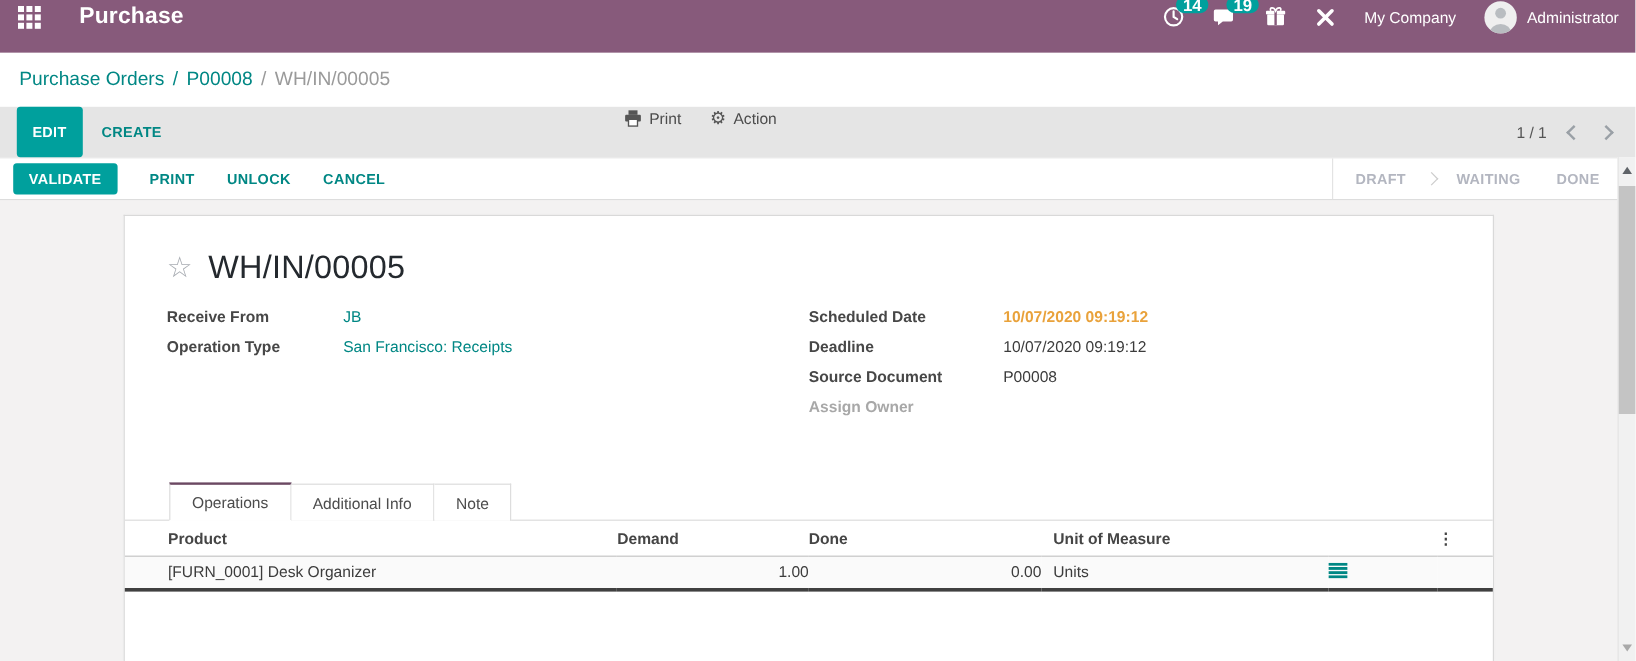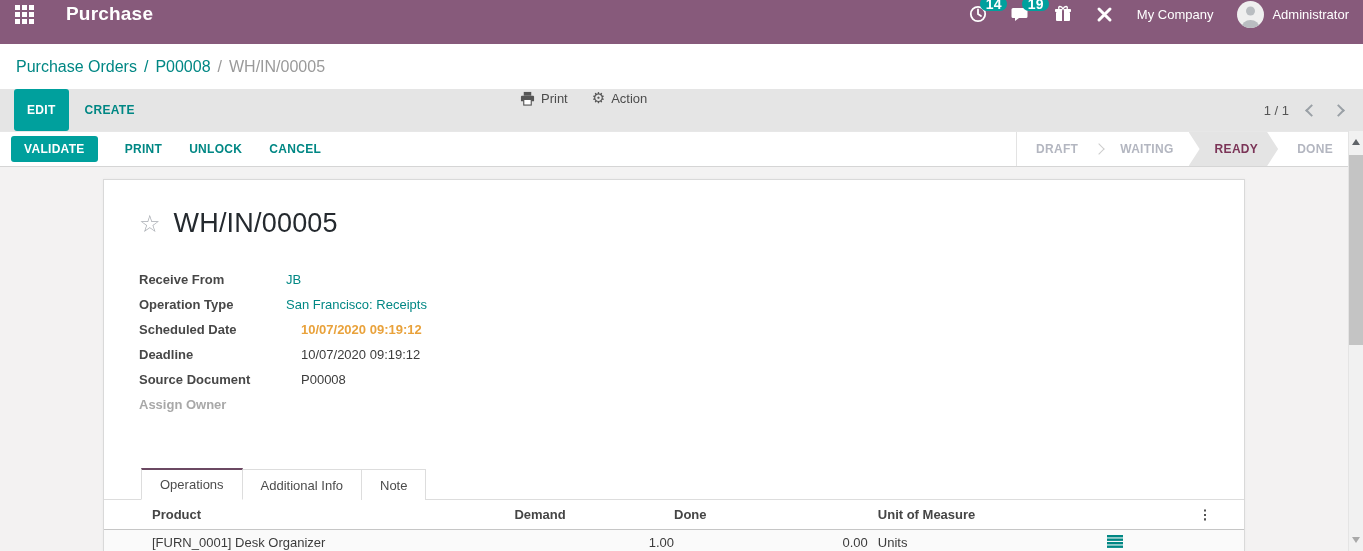--- a/index.html
+++ b/index.html
@@ -61,42 +61,42 @@
 
   
   .content { height:384px; background:#f3f2f2; position:relative; overflow:hidden; }
   .sheet { width:1142px; margin-left:103px; margin-top:12px; height:calc(100% - 12px);
            background:#fff; border:1px solid #d9d9d9; border-bottom:none; box-shadow:0 0 3px rgba(0,0,0,.04); }
   .sheet-pad { padding:0 35px; }
   .title-row { display:flex; align-items:center; margin-top:28px; }
   .star { font-size:24px; color:#a9adb3; cursor:pointer; line-height:1; }
   .doc-title { font-size:27px; font-weight:500; color:#24292e; margin-left:13px; letter-spacing:.2px; }
 
-  .fgroups { display:flex; margin-top:33px;flex-direction:column; }
+  .fgroups { display:flex; margin-top:17px; }
   .fgroup { width:50%; }
   .frow { display:flex; margin-bottom:9px; line-height:16px; }
   .flabel { width:147px; font-weight:700; color:#474747; flex:none; }
   .fgroup.right .flabel { width:162px; }
   .flabel.muted { color:#a8a8a8; }
   .fvalue.link { color:#008784; cursor:pointer; }
   .fvalue.warn { color:#e9a23b; font-weight:700; }
   .fvalue.plain { color:#3c3c3c; }
 
   
   .tabs { margin-top:45px; display:flex; border-bottom:1px solid #ddd; padding-left:37px; height:33px; align-items:flex-end; }
   .tab { padding:8px 18px 7px; border:1px solid #ddd; border-bottom:none; background:#fff; color:#4c4c4c;
          cursor:pointer; margin-bottom:-1px; border-left:none; }
   .tab:first-child { border-left:1px solid #ddd; }
   .tab.active { border-top:2px solid #6b4862; padding-top:7px; border-bottom:1px solid #fff; }
 
   
   table.ops { width:100%; border-collapse:collapse; table-layout:fixed; }
   table.ops th { font-weight:700; color:#454545; text-align:left; height:29px; border-bottom:1px solid #c6c6c6; }
   table.ops td { height:28px; border-bottom:3px solid #404040; background:#fafafa; color:#3c3c3c; }
-  .c-product { padding-left:48px; }
+  .c-product { padding-left:36px; }
   .c-num { text-align:right; }
   .c-uom { padding-left:10px; }
   .c-menu { text-align:right; padding-right:9px; color:#555; }
   .dots { font-size:13px; font-weight:700; cursor:pointer; }
   .list-icon { display:inline-block; cursor:pointer; }
 
   
   .scrollbar { position:absolute; right:0; top:131px; width:15px; height:420px; background:#f1f1f1; border-left:1px solid #e4e4e4; }
   .sb-btn { height:22px; display:flex; align-items:center; justify-content:center; cursor:pointer; }
   .tri-up { width:0; height:0; border-left:4px solid transparent; border-right:4px solid transparent; border-bottom:6px solid #5f6368; }
@@ -198,21 +198,20 @@
   <div class="sb-left">
     <button class="btn-primary">VALIDATE</button>
     <button class="btn-flat sb">PRINT</button>
     <button class="btn-flat sb">UNLOCK</button>
     <button class="btn-flat sb">CANCEL</button>
   </div>
   <div class="states">
     <span class="state">DRAFT</span>
     <span class="state-sep"></span>
     <span class="state">WAITING</span>
-    <span class="state active">READY</span>
     <span class="state">DONE</span>
   </div>
 </div>
 
 <div class="content">
   <div class="sheet">
     <div class="sheet-pad">
       <div class="title-row">
         <span class="star">☆</span>
         <span class="doc-title">WH/IN/00005</span>

